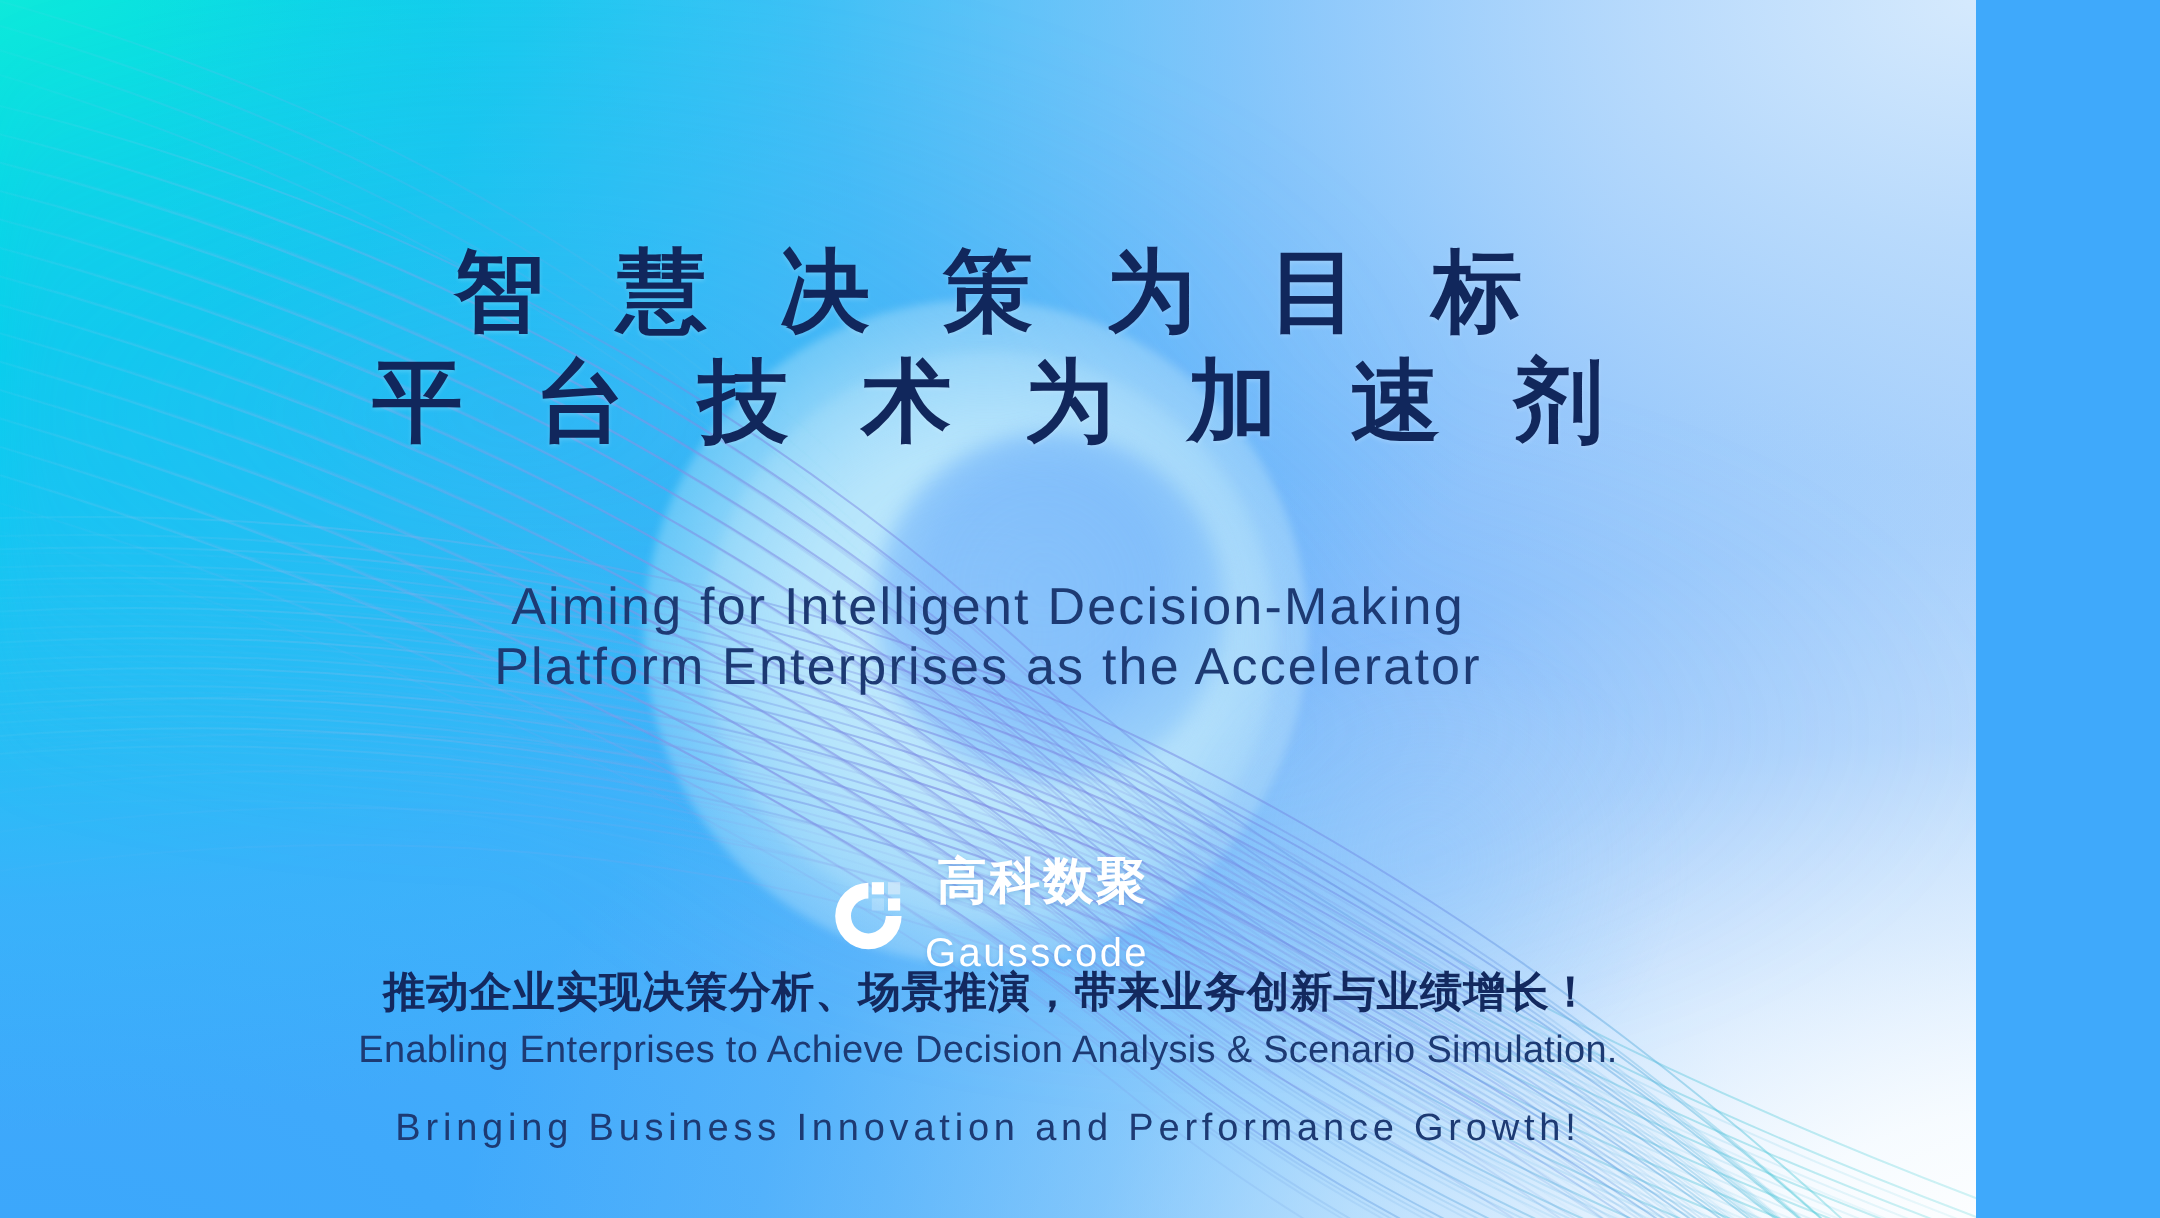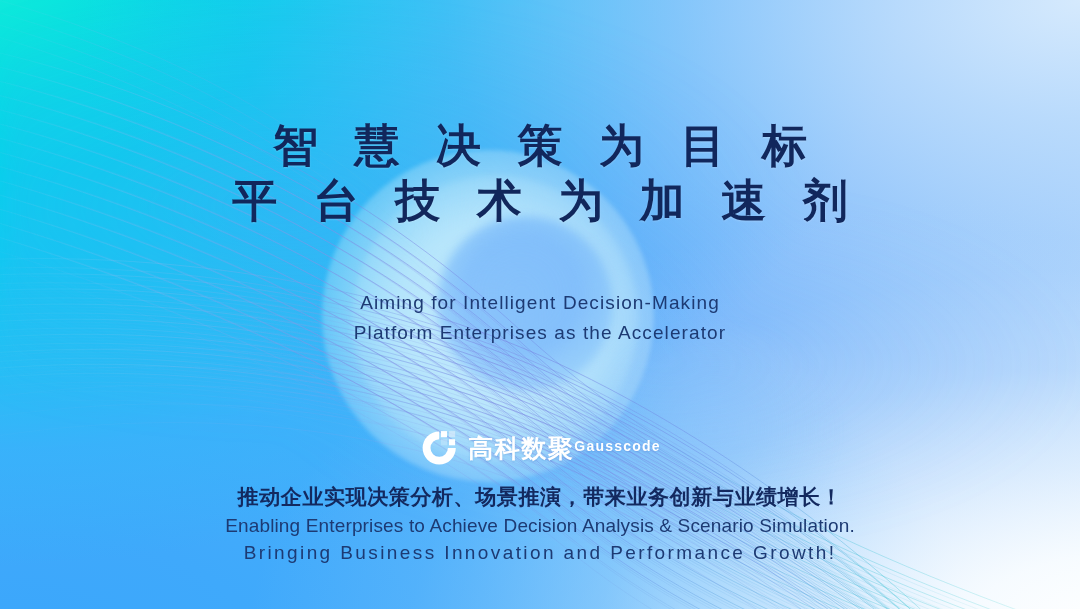--- a/index.html
+++ b/index.html
@@ -4,21 +4,21 @@
 <style>
   html,body{margin:0;padding:0;}
   body{
     width:1080px;height:609px;overflow:hidden;
     font-family:"Liberation Sans","DejaVu Sans",sans-serif;
     background:#3FA9FB;
   }
 
   
   .stage{
-    position:relative;width:1080px;height:609px;overflow:hidden;
+    position:relative;width:988px;height:609px;overflow:hidden;
     isolation:isolate;
   }
 
   
   .bg-base{
     position:absolute;inset:0;
     background:
       
       radial-gradient(125% 115% at 103% 104%,
           rgba(255,255,255,.97) 0%,
@@ -117,55 +117,55 @@
     text-indent:12px;
     white-space:nowrap;
     text-shadow:0 1px 2px rgba(255,255,255,.18);
   }
 
   .subhead{
     position:absolute;left:0;right:0;top:288px;text-align:center;
   }
   .sub-line{
     color:#1d3a73;
-    font-size:19px;
+    font-size:26px;
     line-height:30px;
     letter-spacing:1.1px;
     white-space:nowrap;
   }
 
   
   .logo{
     position:absolute;left:0;right:0;top:428px;
     display:flex;align-items:center;justify-content:center;gap:9px;
   }
   .logo-mark{width:40px;height:40px;display:block;flex:0 0 auto;}
-  .logo-words{display:flex;flex-direction:row;line-height:1;}
+  .logo-words{display:flex;flex-direction:column;line-height:1;align-items:flex-end;}
   .logo-cn{
     color:#ffffff;font-size:25px;font-weight:700;letter-spacing:1.5px;
     line-height:27px;white-space:nowrap;
     text-shadow:0 1px 2px rgba(40,110,190,.25);
   }
   .logo-en{
-    color:#ffffff;font-size:14px;font-weight:700;letter-spacing:1.2px;
-    line-height:20px;white-space:nowrap;margin-top:1px;
+    color:#ffffff;font-size:20px;font-weight:400;letter-spacing:1.2px;
+    line-height:20px;white-space:nowrap;margin-top:12px;
     text-shadow:0 1px 2px rgba(40,110,190,.22);
   }
 
   
   .footer{position:absolute;left:0;right:0;top:482px;text-align:center;}
   .foot-cn{
     color:#13295f;font-size:21px;font-weight:700;letter-spacing:.6px;
     line-height:30px;white-space:nowrap;
   }
   .foot-en{
     color:#1d3a73;font-size:19px;font-weight:400;line-height:27px;
     white-space:nowrap;
   }
-  .foot-en.wide{letter-spacing:2.4px;}
+  .foot-en.wide{letter-spacing:2.4px;margin-top:12px;}
   .foot-en.narrow{letter-spacing:.15px;}
 </style>
 </head>
 <body>
 
 <div class="stage">
 
   <div class="bg-base"></div>
   <div class="ribbon-wash"></div>
 

